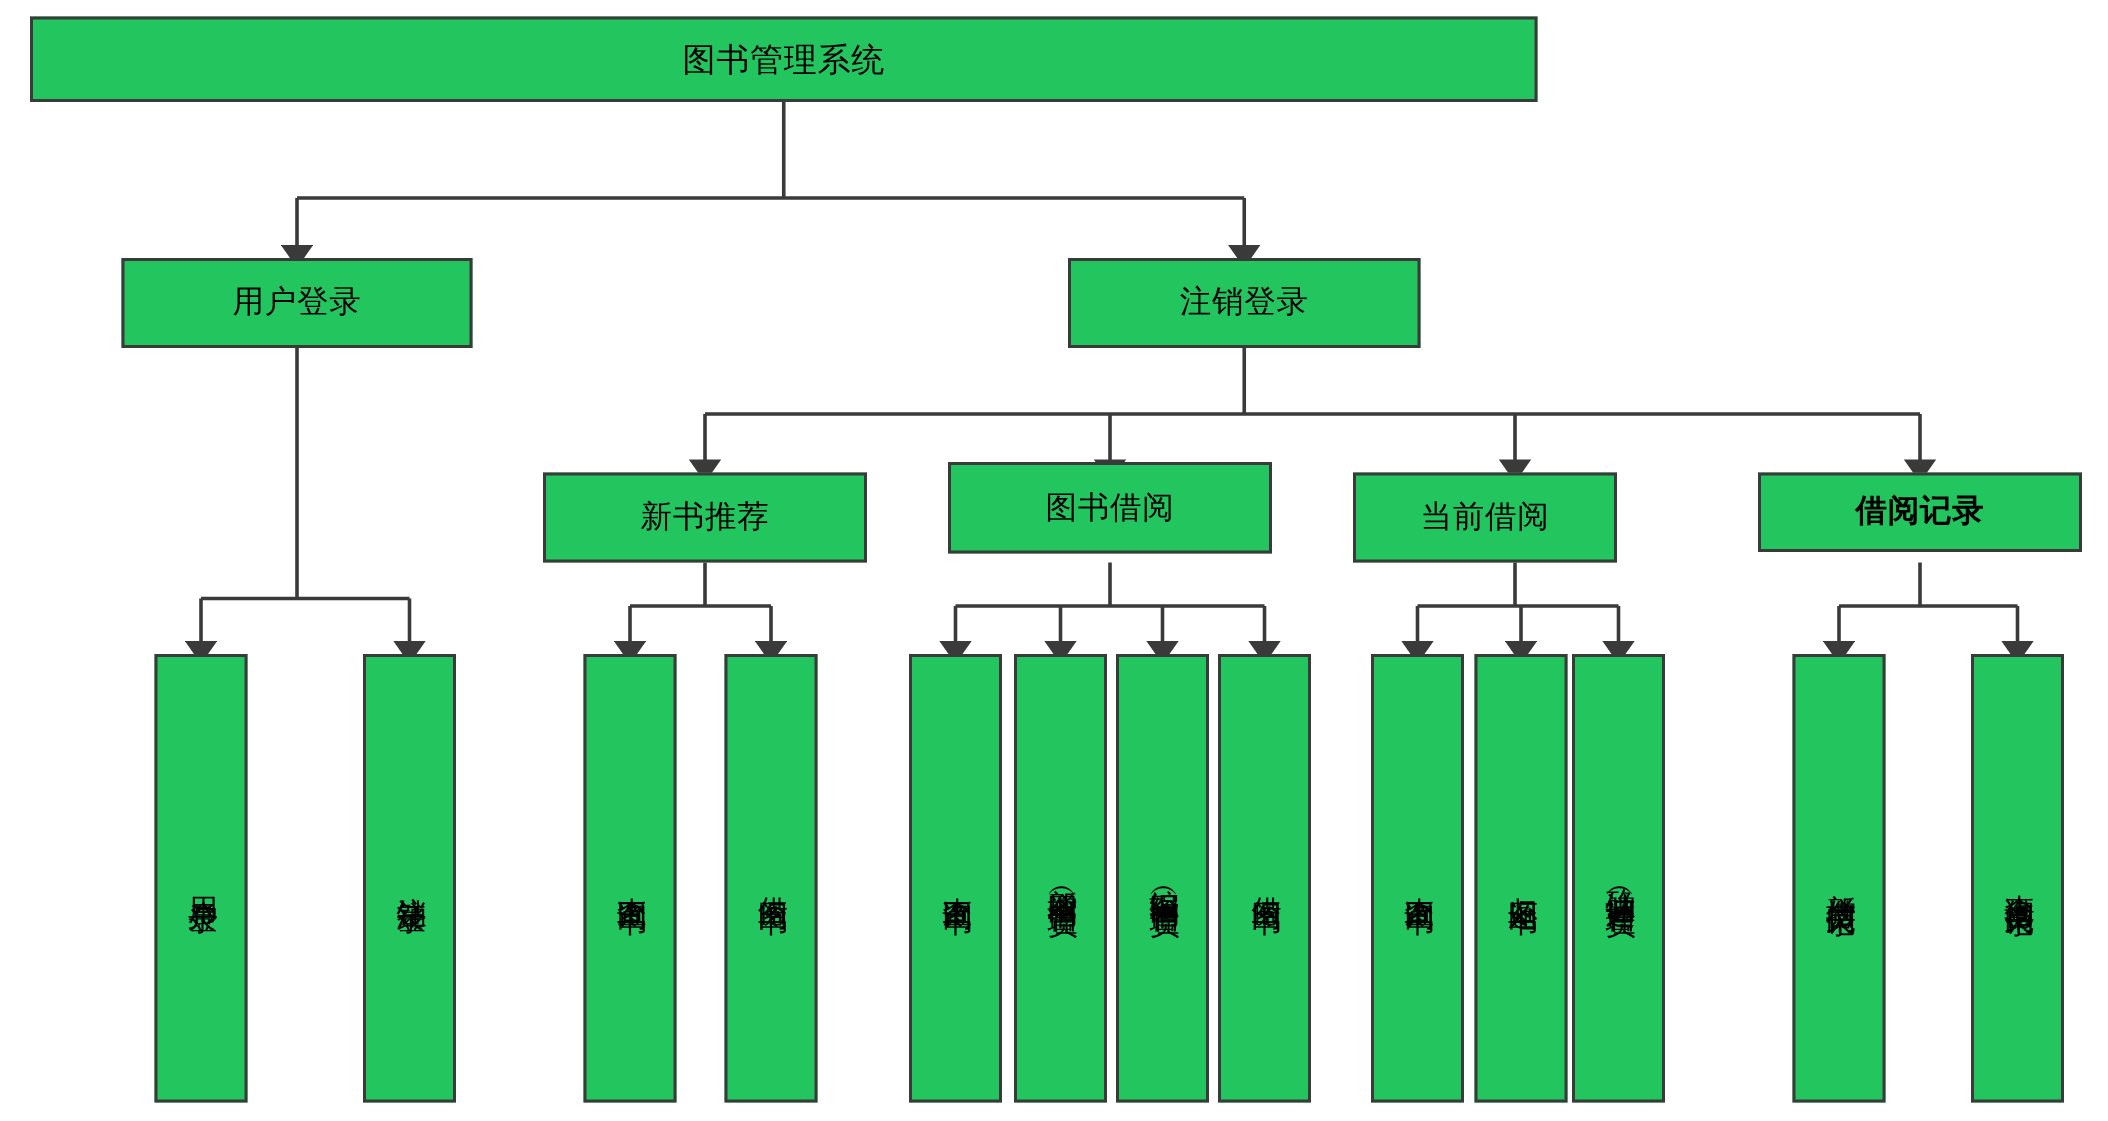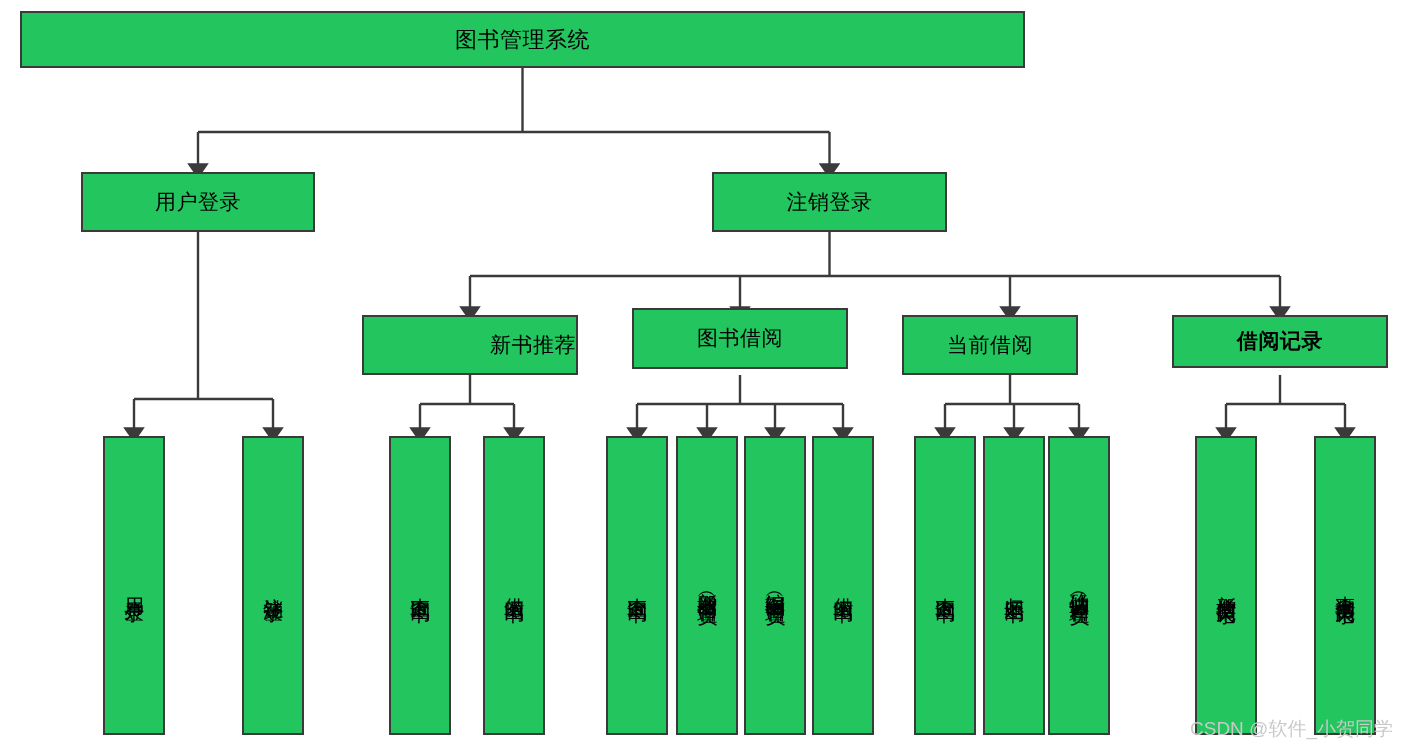--- a/index.html
+++ b/index.html
@@ -113,21 +113,21 @@
   <div id="node-layer">
       <div class="node horizontal root" style="left: 20px; top: 11px; width: 1005px; height: 57px; border-color: rgb(58, 58, 58);">
         <span class="node-label" style="color: rgb(0, 0, 0);">图书管理系统</span>
       </div>
       <div class="node horizontal" style="left: 81px; top: 172px; width: 234px; height: 60px; border-color: rgb(58, 58, 58);">
         <span class="node-label" style="color: rgb(0, 0, 0);">用户登录</span>
       </div>
       <div class="node horizontal" style="left: 712px; top: 172px; width: 235px; height: 60px; border-color: rgb(58, 58, 58);">
         <span class="node-label" style="color: rgb(0, 0, 0);">注销登录</span>
       </div>
-      <div class="node horizontal" style="left: 362px; top: 315px; width: 216px; height: 60px; border-color: rgb(58, 58, 58); justify-content: flex-end;">
+      <div class="node horizontal" style="left: 362px; top: 315px; width: 216px; height: 60px; border-color: rgb(58, 58, 58);">
         <span class="node-label" style="color: rgb(0, 0, 0);">新书推荐</span>
       </div>
       <div class="node horizontal" style="left: 632px; top: 308px; width: 216px; height: 61px; border-color: rgb(58, 58, 58); font-family: Liberation Serif, serif;">
         <span class="node-label" style="color: rgb(0, 0, 0);">图书借阅</span>
       </div>
       <div class="node horizontal" style="left: 902px; top: 315px; width: 176px; height: 60px; border-color: rgb(58, 58, 58);">
         <span class="node-label" style="color: rgb(0, 0, 0);">当前借阅</span>
       </div>
       <div class="node horizontal" style="left: 1172px; top: 315px; width: 216px; height: 53px; border-color: rgb(58, 58, 58); font-weight: bold;">
         <span class="node-label" style="color: rgb(0, 0, 0);">借阅记录</span>
@@ -165,14 +165,13 @@
       <div class="node vertical" style="left: 1048px; top: 436px; width: 62px; height: 299px; border-color: rgb(58, 58, 58);">
         <span class="node-label" style="color: rgb(0, 0, 0);">确认归还（管理员）</span>
       </div>
       <div class="node vertical" style="left: 1195px; top: 436px; width: 62px; height: 299px; border-color: rgb(58, 58, 58);">
         <span class="node-label" style="color: rgb(0, 0, 0);">新增借阅记录</span>
       </div>
       <div class="node vertical" style="left: 1314px; top: 436px; width: 62px; height: 299px; border-color: rgb(58, 58, 58);">
         <span class="node-label" style="color: rgb(0, 0, 0);">查询借阅记录</span>
       </div>
     </div>
-  <div class="watermark" style="left: 1190px; top: 716px; color: rgb(201, 201, 201);">CSDN @软件_小贺同学</div>
 </div>
 
 </body></html>

